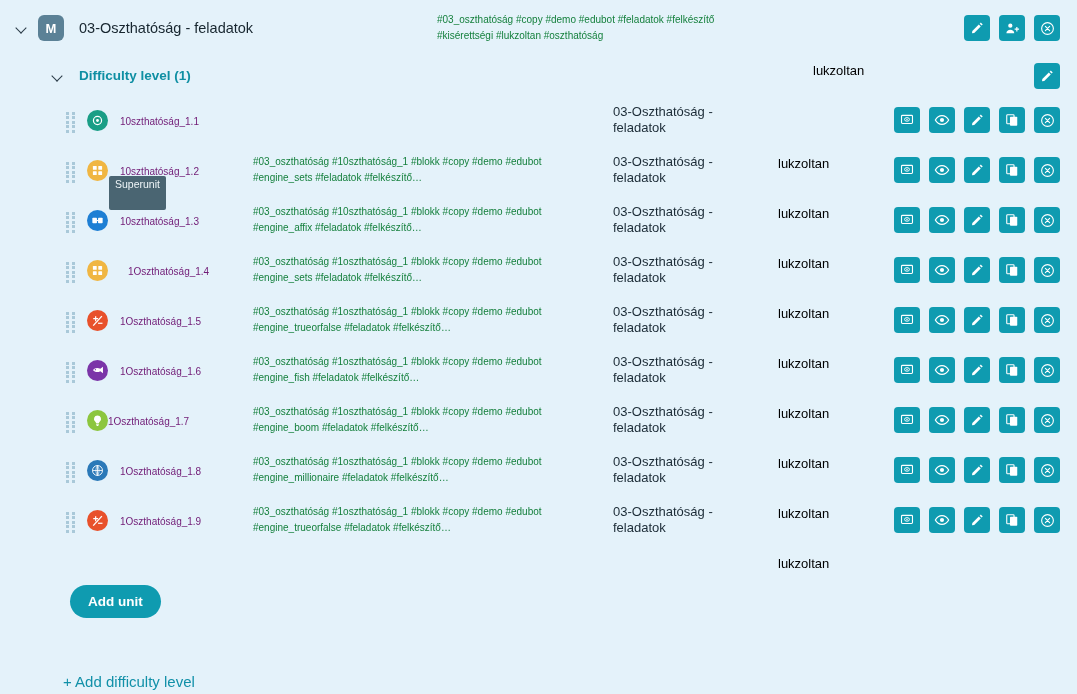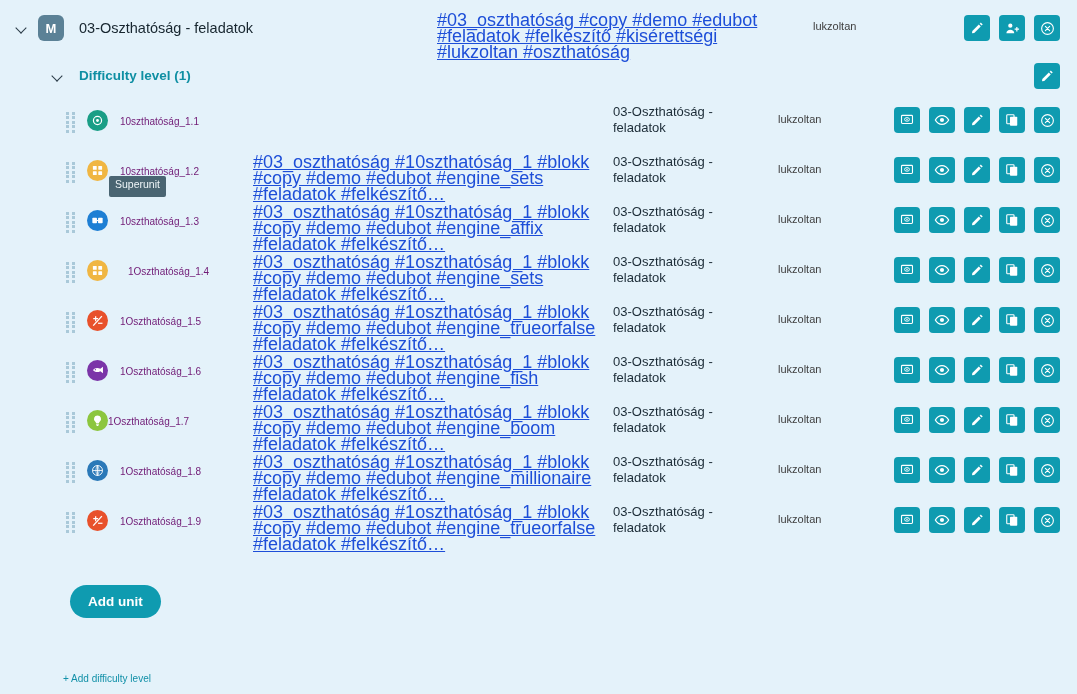--- a/index.html
+++ b/index.html
@@ -41,29 +41,29 @@
     margin-left: 9px; flex: 0 0 26px;
   }
   .module-title {
     margin-left: 15px; font-size: 14.5px; color: #17262f;
     white-space: nowrap;
   }
 
   
   .col-tags {
     position: absolute; left: 253px; width: 345px;
-    font-size: 18px; line-height: 16px; color: #1d4ed8; text-decoration: underline;
+    font-size: 10px; line-height: 16px; color: #15803d;
   }
   .col-parent {
     position: absolute; left: 613px; width: 150px;
     font-size: 13px; line-height: 16px; color: #1b2b36;
   }
   .col-owner {
     position: absolute; left: 778px; width: 130px;
-    font-size: 11px; color: #404040;
+    font-size: 13px; color: #000000; margin-top: 43px;
   }
   .module-row .col-tags { left: 437px; width: 330px; text-align: left; }
   .module-row .col-owner { left: 813px; }
 
   
   .btns { position: absolute; display: flex; gap: 9px; }
   .tbtn {
     width: 26px; height: 26px; border-radius: 4px;
     background: #0f9bb0; border: none; cursor: pointer;
     display: flex; align-items: center; justify-content: center;
@@ -99,38 +99,38 @@
   .eng svg { display:block; }
 
   .unit-name {
     margin-left: 12px; font-size: 10px; color: #701a75;
     white-space: nowrap;
   }
 
   .tooltip {
     position: absolute;
     background: #4a6572; color: #eef5f8;
-    font-size: 10.5px; padding: 2px 6px 7px 6px;
+    font-size: 10.5px; padding: 2px 6px 20px 6px;
     border-radius: 2px; white-space: nowrap;
     pointer-events: none;
   }
 
   
   .add-unit {
     position: absolute; left: 70px; top: 585px;
     background: #0f9bb0; color: #ffffff;
     border: none; border-radius: 17px;
     padding: 9px 18px; font-size: 13.5px; font-weight: bold;
     font-family: "Liberation Sans", sans-serif;
     cursor: pointer;
   }
 
   .add-diff {
     position: absolute; left: 63px; top: 673px;
-    font-size: 10px; color: #1190a8; cursor: pointer;
+    font-size: 15px; color: #1190a8; cursor: pointer;
   }
 </style>
 </head>
 <body>
 
 <div class="page">
 
   <div class="row module-row">
     <span class="chev"></span>
     <span class="m-badge">M</span>

